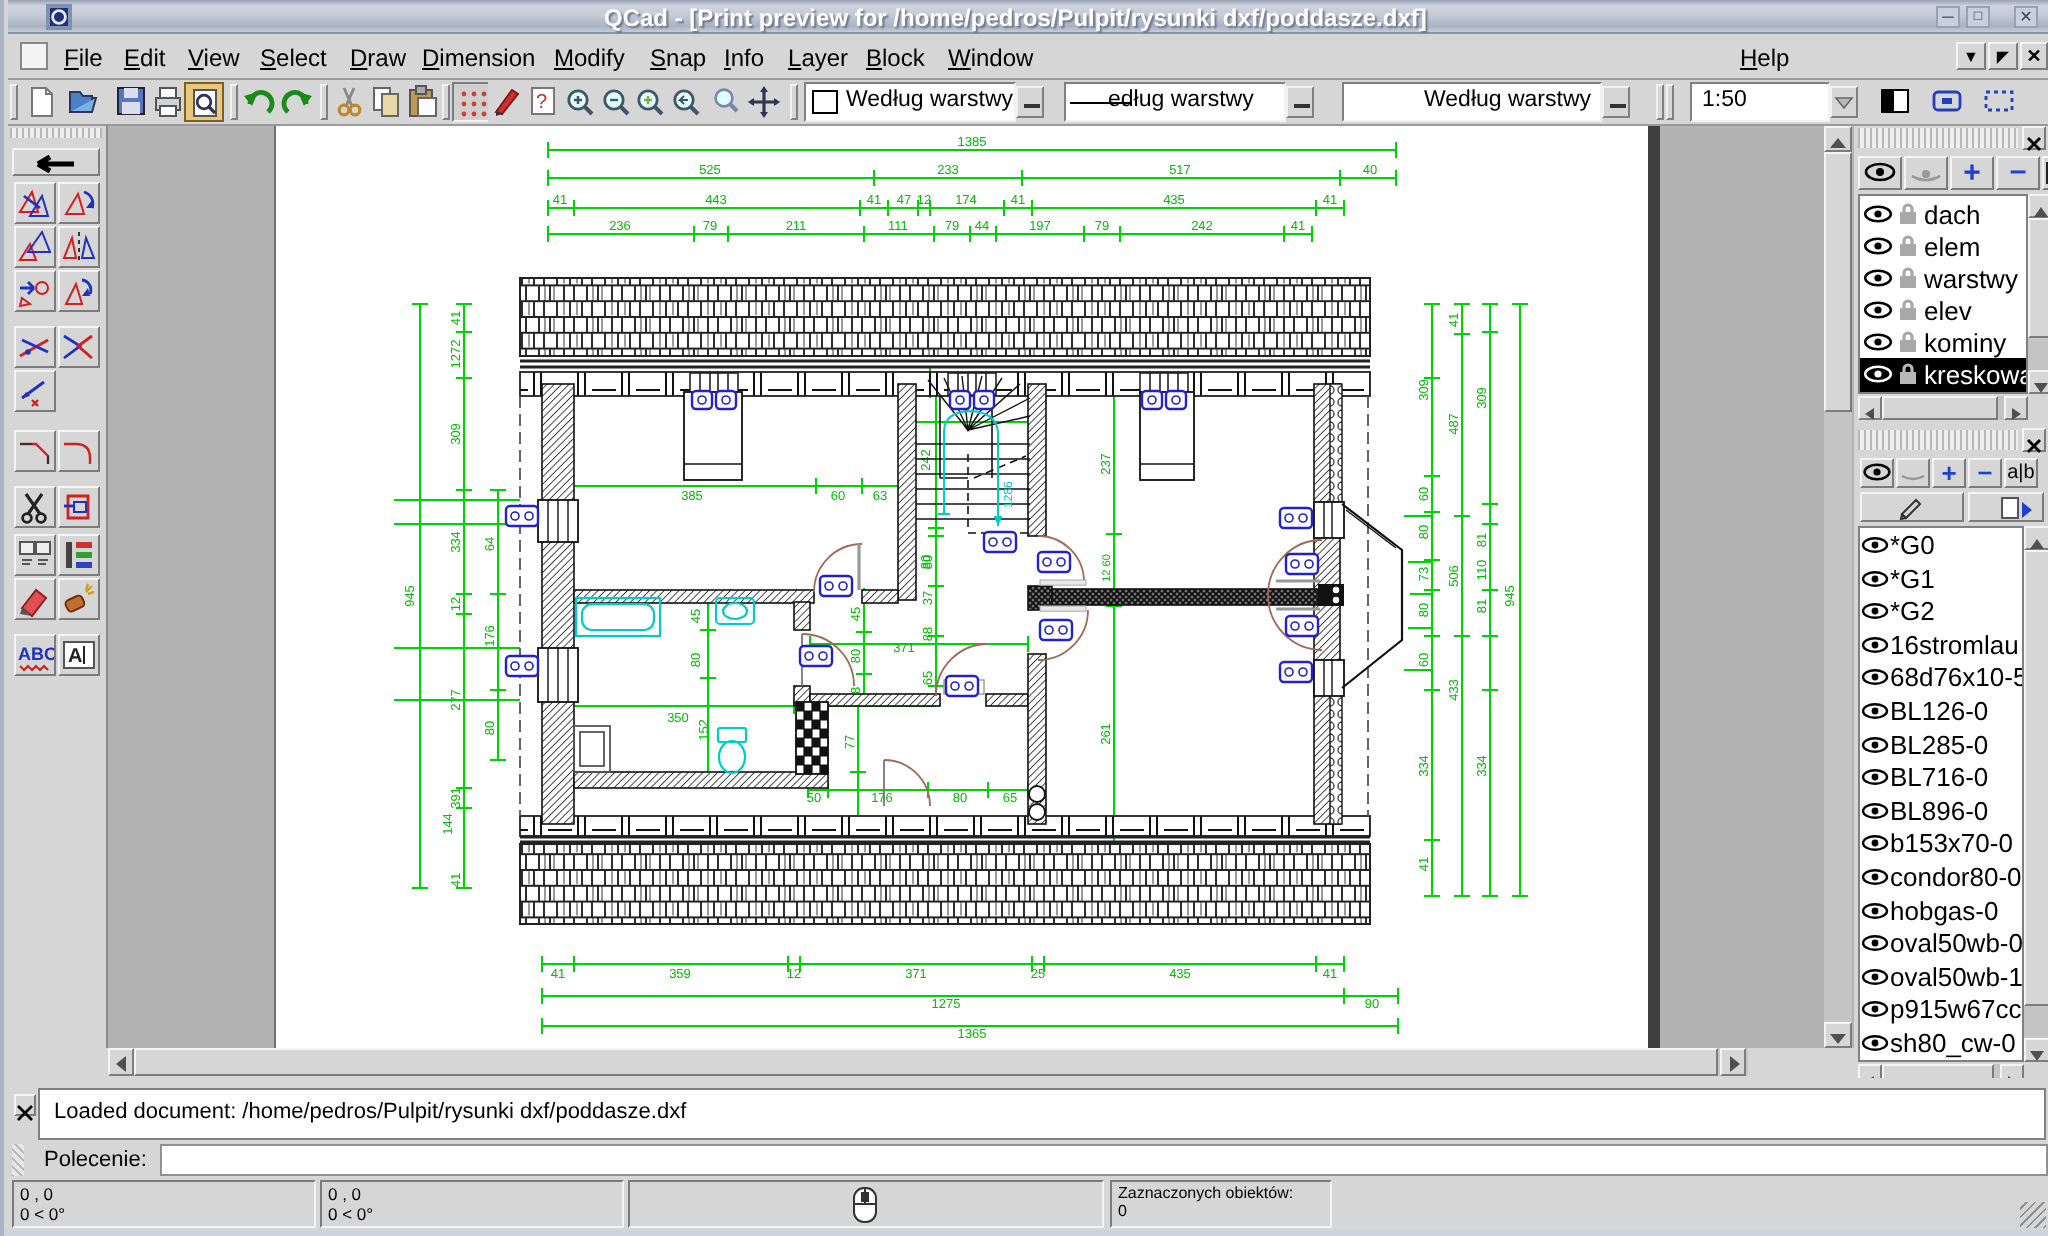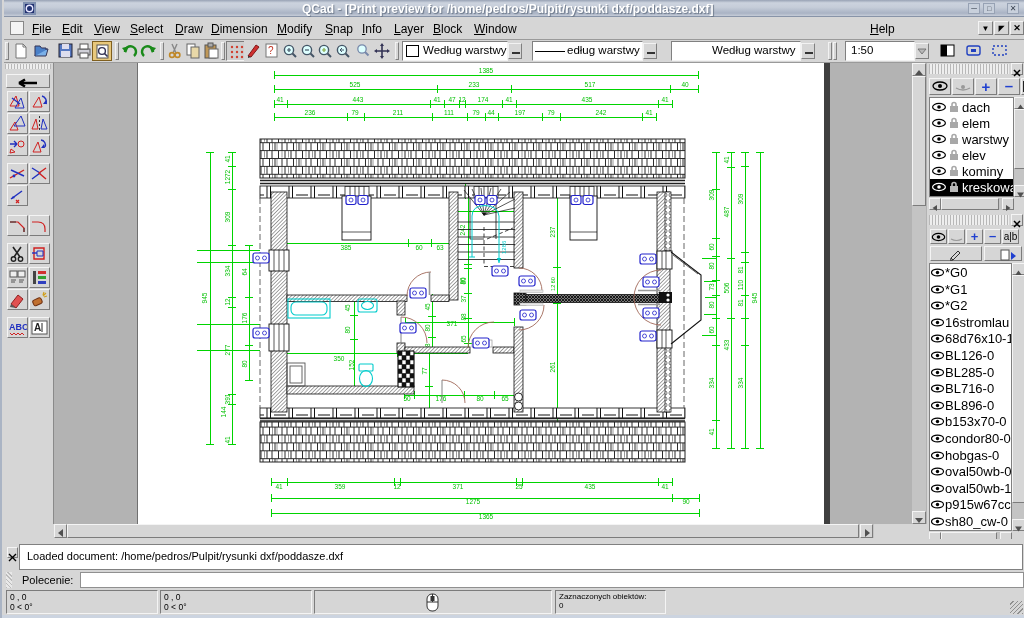--- a/index.html
+++ b/index.html
@@ -218,21 +218,21 @@
     <div class="fld" style="width:106px;">
           <div style="position:absolute;left:3px;top:3px;width:13px;height:12px;background:#fff;border:1px solid #000;"></div>
           <span style="position:absolute;left:20px;top:2px;">Według warstwy</span>
         </div>
     <div class="arr" style="left:106px;"></div>
   </div>
 
   <div class="combo" style="left:528px;width:126px;">
     <div class="fld" style="width:111px;">
           <div style="position:absolute;left:2px;top:9px;width:30px;height:1px;background:#000;"></div>
-          <span style="position:absolute;left:34px;top:2px;">edług warstwy</span>
+          <span style="position:absolute;left:21px;top:2px;">edług warstwy</span>
         </div>
     <div class="arr" style="left:111px;"></div>
   </div>
 
   <div class="combo" style="left:667px;width:145px;">
     <div class="fld" style="width:130px;">
           <span style="position:absolute;left:40px;top:2px;">Według warstwy</span>
         </div>
     <div class="arr" style="left:130px;"></div>
   </div>
@@ -1071,21 +1071,21 @@
               <ellipse cx="6.5" cy="4.5" rx="6" ry="3.4" fill="none" stroke="#000" stroke-width="1.2"></ellipse>
               <circle cx="6.5" cy="4.5" r="1.7" fill="#000"></circle>
             </svg>
             <span style="position:absolute;left:15px;top:1px;">16stromlau</span>
           </div>
       <div style="height:16.6px;position:relative;">
             <svg style="position:absolute;left:1px;top:4px" width="14" height="9">
               <ellipse cx="6.5" cy="4.5" rx="6" ry="3.4" fill="none" stroke="#000" stroke-width="1.2"></ellipse>
               <circle cx="6.5" cy="4.5" r="1.7" fill="#000"></circle>
             </svg>
-            <span style="position:absolute;left:15px;top:1px;">68d76x10-1</span>
+            <span style="position:absolute;left:15px;top:1px;">68d76x10-5</span>
           </div>
       <div style="height:16.6px;position:relative;">
             <svg style="position:absolute;left:1px;top:4px" width="14" height="9">
               <ellipse cx="6.5" cy="4.5" rx="6" ry="3.4" fill="none" stroke="#000" stroke-width="1.2"></ellipse>
               <circle cx="6.5" cy="4.5" r="1.7" fill="#000"></circle>
             </svg>
             <span style="position:absolute;left:15px;top:1px;">BL126-0</span>
           </div>
       <div style="height:16.6px;position:relative;">
             <svg style="position:absolute;left:1px;top:4px" width="14" height="9">

